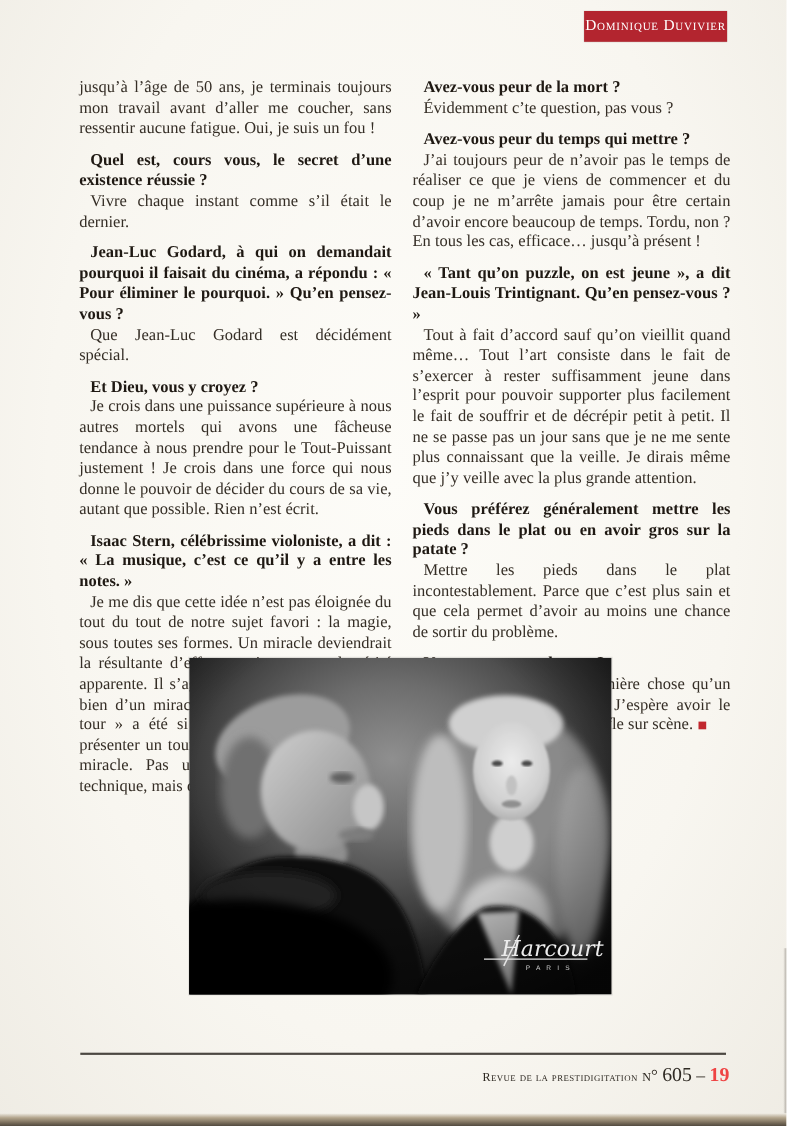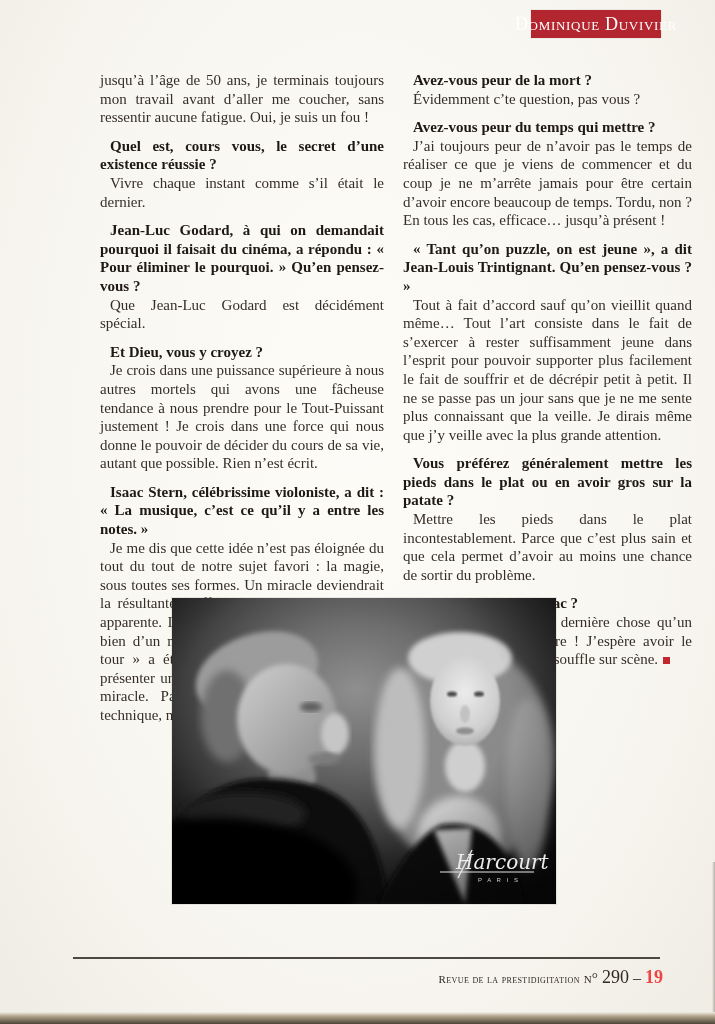--- a/index.html
+++ b/index.html
@@ -11,29 +11,29 @@
   }
   .page{position:absolute;inset:0;}
 
   
   .banner{
     position:absolute;left:531px;top:10px;width:130px;height:28px;
     background:#b3252f;display:flex;align-items:center;justify-content:center;
     box-shadow:0 0 1px rgba(0,0,0,.25);
   }
   .banner span{
-    color:#ffffff;font-variant:small-caps;font-size:18px;letter-spacing:.7px;
+    color:#ffffff;font-variant:small-caps;font-size:14px;letter-spacing:.7px;
     font-family:"Liberation Serif", serif;white-space:nowrap;
   }
 
   
   .col{
     position:absolute;top:71px;
     font-size:15px;line-height:18.6px;text-align:justify;
-    color:#352e26;hyphens:auto;margin-left:28px;-webkit-hyphens:auto;
+    color:#352e26;hyphens:auto;-webkit-hyphens:auto;
   }
   .col-left{left:72px;width:284px;}
   .col-right{left:375px;width:289px;}
   .col p{margin:0;}
   .intro{text-indent:0;}
   .qa{margin-top:10px;}
   .qa:first-child{margin-top:0;}
   .q{font-weight:bold;color:#1f1913;text-indent:10px;}
   .a{text-indent:10px;}
   .endmark{
@@ -208,20 +208,20 @@
         <text x="284" y="271" font-size="20" font-style="italic" fill="#ececec" font-family="'DejaVu Serif', serif">Harcourt</text>
         <text x="306" y="284" font-size="6" letter-spacing="2" fill="#cfcfcf" font-family="'Liberation Sans', sans-serif">P A R I S</text>
       </g>
     </svg>
   </div>
 
   <div class="footer-rule"></div>
   <div class="footer">
     <span class="journal">Revue de la prestidigitation</span>
     <span class="issueprefix">n°</span>
-    <span class="num">290</span>
+    <span class="num">605</span>
     <span class="sep">–</span>
     <span class="pagenum">19</span>
   </div>
 
   <div class="scan-edge-bottom"></div>
   <div class="scan-edge-right"></div>
 </div>
 
 </body></html>

